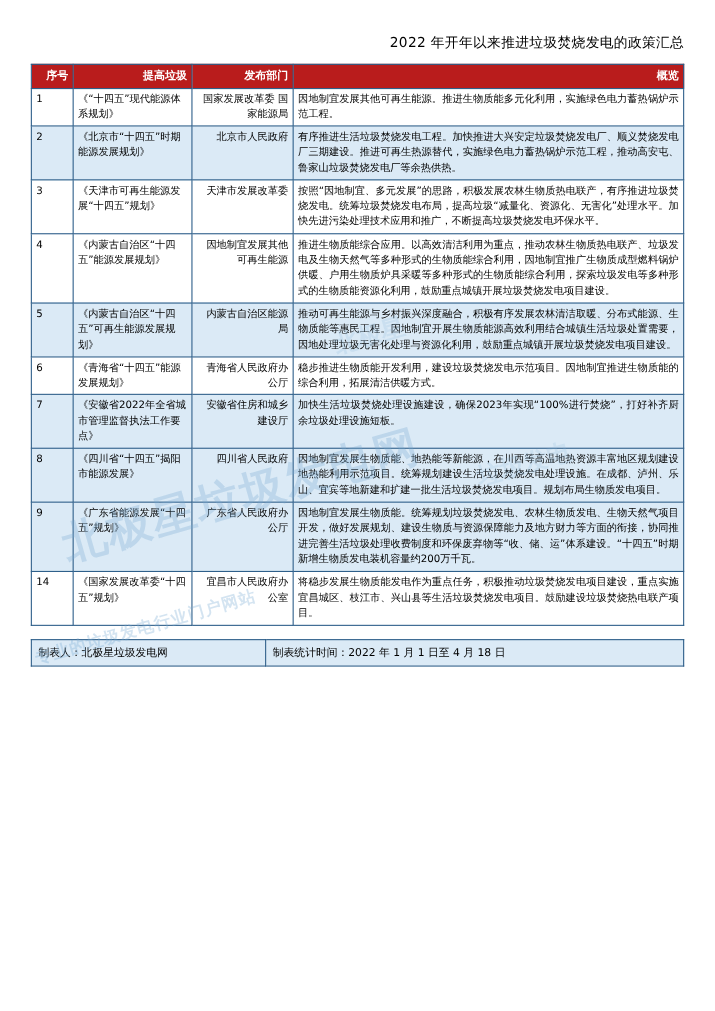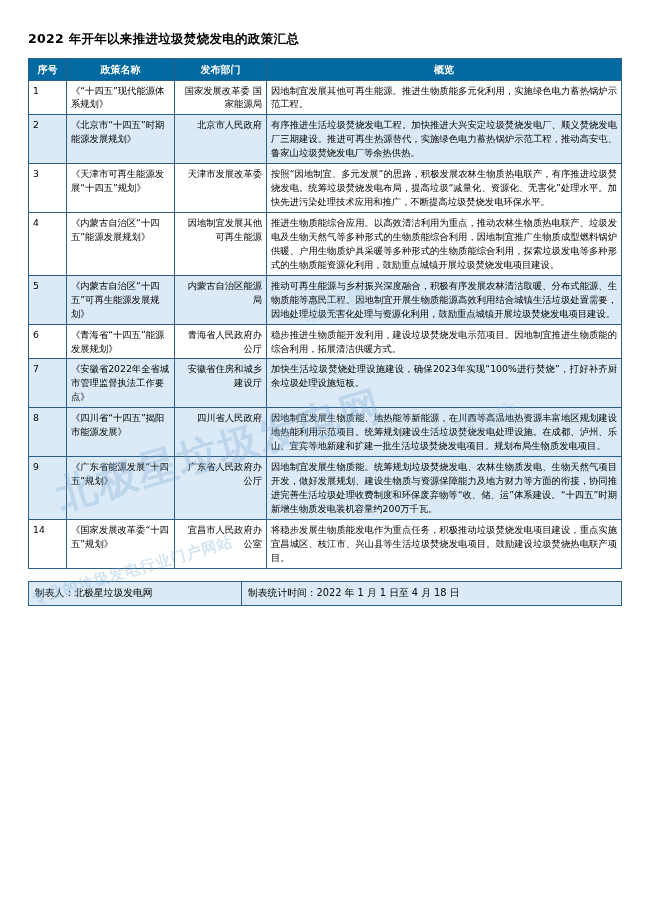--- a/index.html
+++ b/index.html
@@ -16,44 +16,44 @@
     overflow: hidden;
   }
   .page {
     position: relative;
     width: 650px;
     height: 919px;
     box-sizing: border-box;
     padding: 30px 28px 20px 28px;
   }
   .doc-title {
-    text-align: left;
+    text-align: right;
     font-size: 12.5px;
-    font-weight: bold;
+    font-weight: normal;
     letter-spacing: 0.3px;
     margin: 0 0 10px 0;
     line-height: 1.4;
   }
   table.policy-table {
     width: 100%;
     border-collapse: collapse;
     table-layout: fixed;
     font-size: 9.3px;
     line-height: 1.5;
   }
   table.policy-table th,
   table.policy-table td {
     border: 1px solid #2e5f8a;
     padding: 3px 4px;
     vertical-align: top;
   }
   thead th {
-    background: #0369a1;
+    background: #b91c1c;
     color: #ffffff;
-    text-align: center;
+    text-align: right;
     font-weight: bold;
     font-size: 10px;
     padding: 5px 3px;
     vertical-align: middle;
   }
   col.c-idx { width: 38px; }
   col.c-name { width: 108px; }
   col.c-dept { width: 92px; }
   col.c-sum { width: auto; }
 
@@ -161,21 +161,21 @@
   <table class="policy-table">
     <colgroup>
       <col class="c-idx">
       <col class="c-name">
       <col class="c-dept">
       <col class="c-sum">
     </colgroup>
     <thead>
       <tr>
         <th>序号</th>
-        <th>政策名称</th>
+        <th>提高垃圾</th>
         <th>发布部门</th>
         <th>概览</th>
       </tr>
     </thead>
     <tbody>
       <tr>
         <td class="idx">1</td>
         <td class="name">《“十四五”现代能源体系规划》</td>
         <td class="dept">国家发展改革委 国家能源局</td>
         <td class="summary">因地制宜发展其他可再生能源。推进生物质能多元化利用，实施绿色电力蓄热锅炉示范工程。</td>

